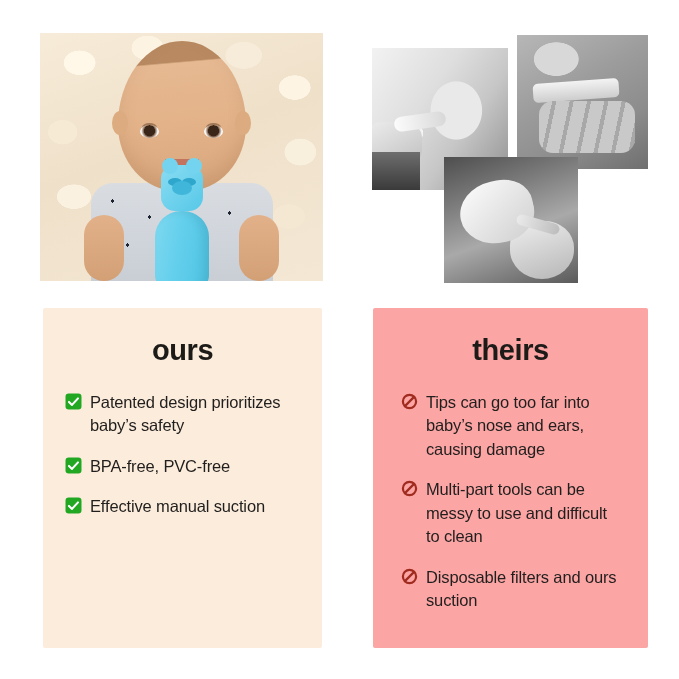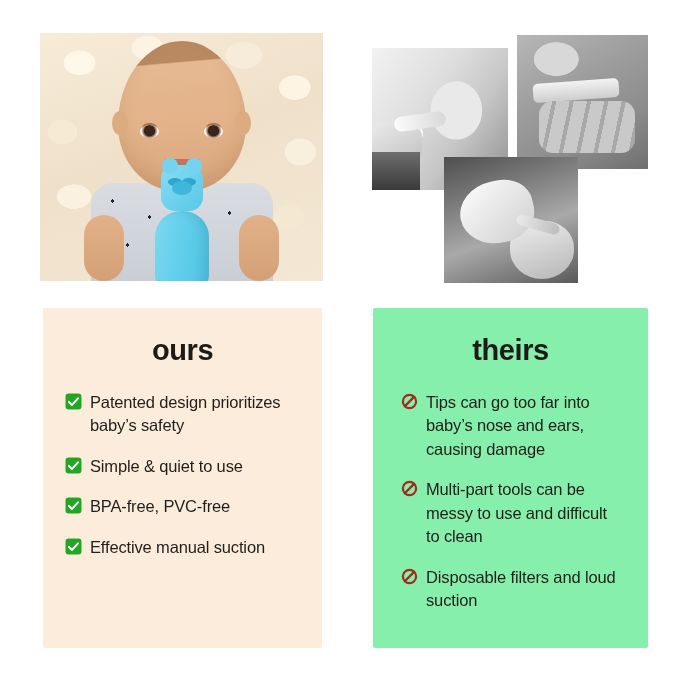--- a/index.html
+++ b/index.html
@@ -371,54 +371,45 @@
         <li class="feature-item">
           <span class="icon-badge">
             <svg viewBox="0 0 17 17" aria-hidden="true">
               <rect x="0.5" y="0.5" width="16" height="16" rx="3.2" fill="#22a722"></rect>
               <path d="M4 8.9 L7 11.9 L13 5.4" fill="none" stroke="#ffffff" stroke-width="2.1" stroke-linecap="round" stroke-linejoin="round"></path>
             </svg>
           </span>
           <span>Patented design prioritizes baby’s safety</span>
         </li>
 
+
         <li class="feature-item">
           <span class="icon-badge">
             <svg viewBox="0 0 17 17" aria-hidden="true">
               <rect x="0.5" y="0.5" width="16" height="16" rx="3.2" fill="#22a722"></rect>
               <path d="M4 8.9 L7 11.9 L13 5.4" fill="none" stroke="#ffffff" stroke-width="2.1" stroke-linecap="round" stroke-linejoin="round"></path>
             </svg>
           </span>
-          <span>Simple &amp; quiet to use</span>
+          <span>BPA-free, PVC-free</span>
         </li>
 
         <li class="feature-item">
           <span class="icon-badge">
             <svg viewBox="0 0 17 17" aria-hidden="true">
               <rect x="0.5" y="0.5" width="16" height="16" rx="3.2" fill="#22a722"></rect>
               <path d="M4 8.9 L7 11.9 L13 5.4" fill="none" stroke="#ffffff" stroke-width="2.1" stroke-linecap="round" stroke-linejoin="round"></path>
             </svg>
           </span>
-          <span>BPA-free, PVC-free</span>
-        </li>
-
-        <li class="feature-item">
-          <span class="icon-badge">
-            <svg viewBox="0 0 17 17" aria-hidden="true">
-              <rect x="0.5" y="0.5" width="16" height="16" rx="3.2" fill="#22a722"></rect>
-              <path d="M4 8.9 L7 11.9 L13 5.4" fill="none" stroke="#ffffff" stroke-width="2.1" stroke-linecap="round" stroke-linejoin="round"></path>
-            </svg>
-          </span>
           <span>Effective manual suction</span>
         </li>
 
       </ul>
     </section>
 
-    <section class="panel panel-theirs" style="background: #86efac;">
+    <section class="panel panel-theirs" style="background: #fca5a5;">
       <h2 class="panel-heading">theirs</h2>
 
       <ul class="feature-list">
         <li class="feature-item">
           <span class="icon-badge">
             <svg viewBox="0 0 17 17" aria-hidden="true">
               <circle cx="8.5" cy="8.5" r="6.6" fill="none" stroke="#a02b1f" stroke-width="2.2"></circle>
               <line x1="3.9" y1="13.1" x2="13.1" y2="3.9" stroke="#a02b1f" stroke-width="2.2" stroke-linecap="round"></line>
             </svg>
           </span>
@@ -435,19 +426,19 @@
           <span>Multi-part tools can be messy to use and difficult to clean</span>
         </li>
 
         <li class="feature-item">
           <span class="icon-badge">
             <svg viewBox="0 0 17 17" aria-hidden="true">
               <circle cx="8.5" cy="8.5" r="6.6" fill="none" stroke="#a02b1f" stroke-width="2.2"></circle>
               <line x1="3.9" y1="13.1" x2="13.1" y2="3.9" stroke="#a02b1f" stroke-width="2.2" stroke-linecap="round"></line>
             </svg>
           </span>
-          <span>Disposable filters and loud suction</span>
+          <span>Disposable filters and ours suction</span>
         </li>
       </ul>
     </section>
 
   </div>
 </div>
 
 </body></html>

